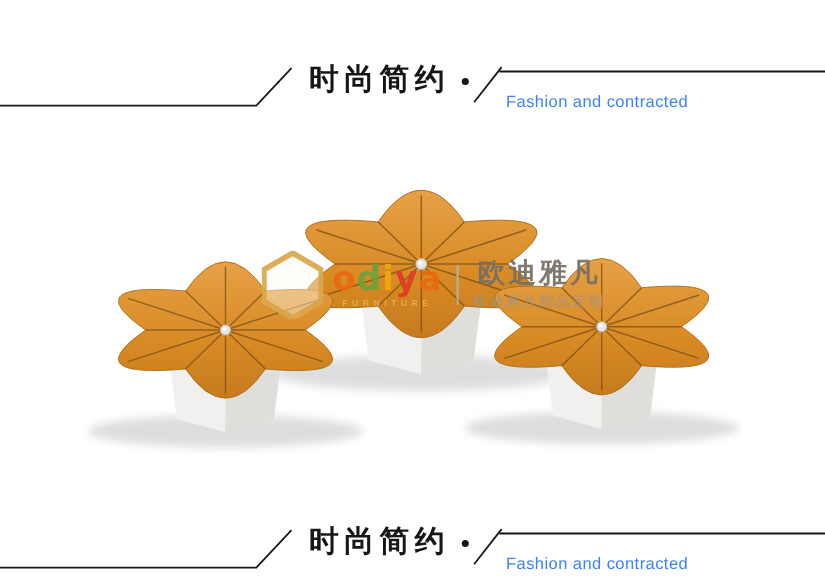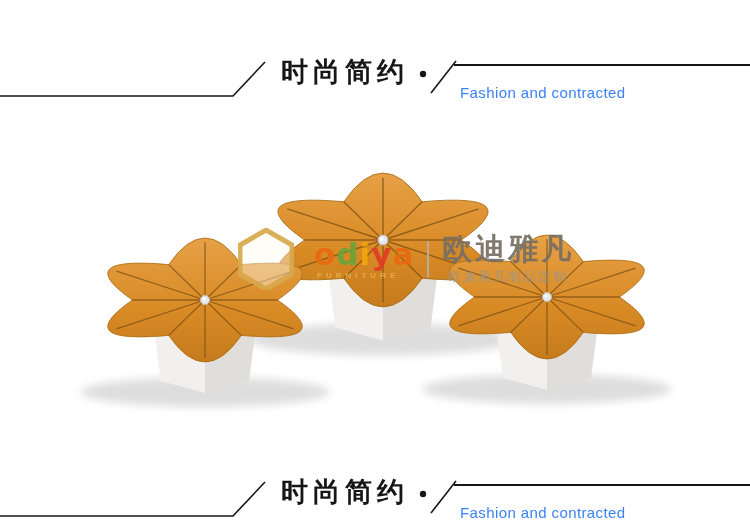--- a/index.html
+++ b/index.html
@@ -14,26 +14,26 @@
       letter-spacing:5px;color:#161616;white-space:nowrap;}
   .en{position:absolute;left:460px;top:36px;font-size:15px;color:#3b82f6;
       letter-spacing:.4px;white-space:nowrap;}
   
   .scene{position:absolute;left:0;top:100px;}
   
   .watermark{position:absolute;left:238px;top:228px;display:flex;align-items:center;
              gap:8px;opacity:.93;}
   .wm-col{display:flex;flex-direction:column;align-items:center;}
   .odiya{font-size:31px;font-weight:700;letter-spacing:1px;
-         font-family:"DejaVu Sans",sans-serif;line-height:1;margin-left:12px;}
+         font-family:"DejaVu Sans",sans-serif;line-height:1;}
   .odiya .c0{color:#e96a10}.odiya .c1{color:#6aa33a}.odiya .c2{color:#f0a70b}
   .odiya .c3{color:#e03c24}.odiya .c4{color:#e96a10}
   .furn{font-size:8px;letter-spacing:4px;color:#e4b04a;margin-top:1px;font-weight:bold;}
   .wm-div{width:2px;height:36px;background:#b7afa4;margin:0 5px;}
-  .wm-zh-main{font-size:30px;color:#776f64;font-weight:700;letter-spacing:3px;
+  .wm-zh-main{font-size:25px;color:#776f64;font-weight:700;letter-spacing:3px;
               line-height:1.1;white-space:nowrap;}
   .wm-zh-sub{font-size:13px;color:#9d9487;letter-spacing:2px;margin-top:3px;
              white-space:nowrap;text-align:right;}
 </style>
 </head>
 <body>
 
 <div class="page">
 
   <div class="banner banner-top">

